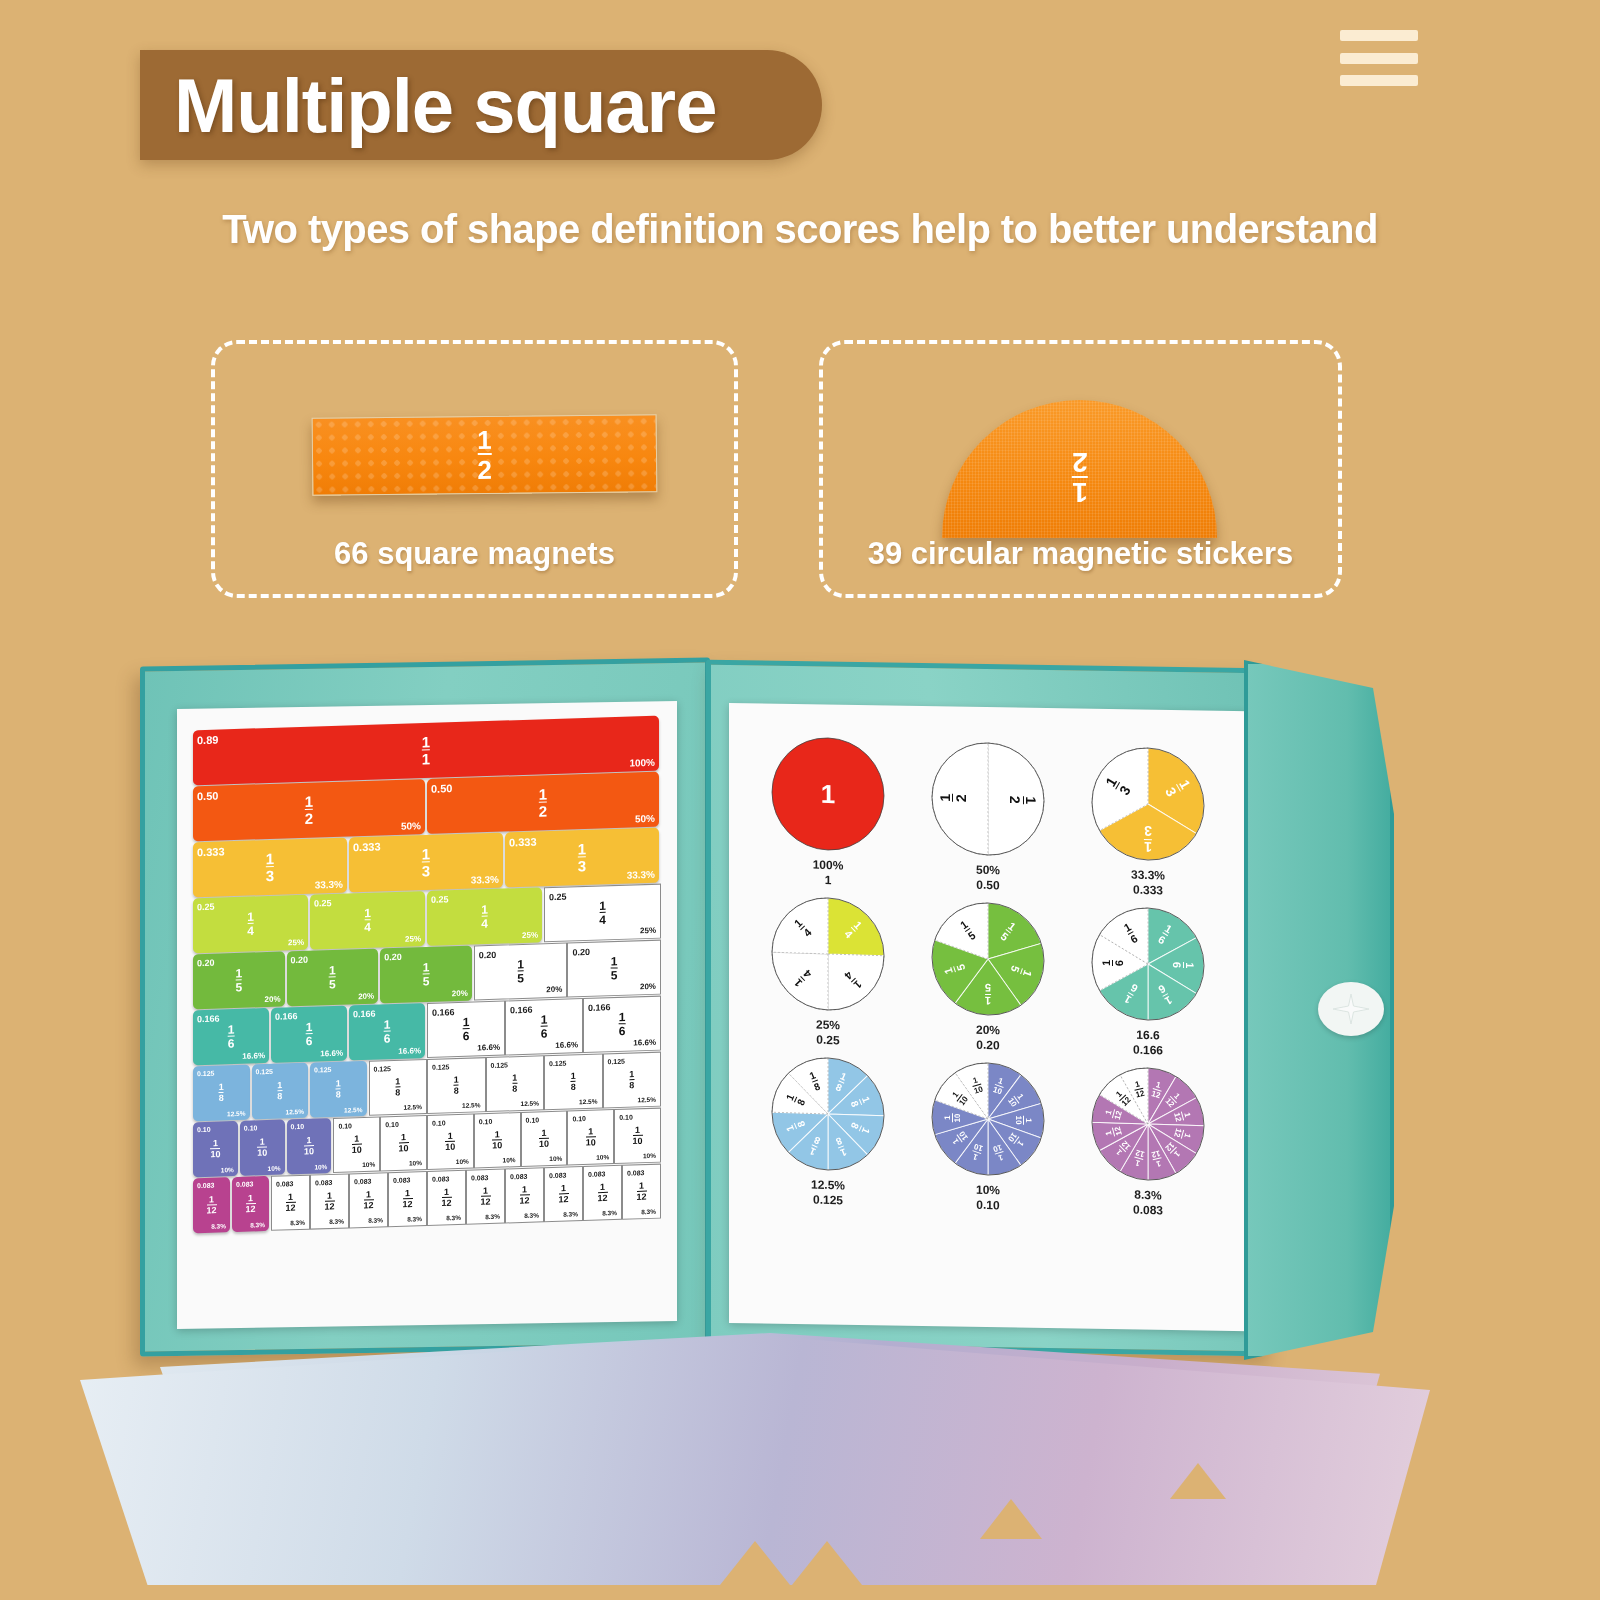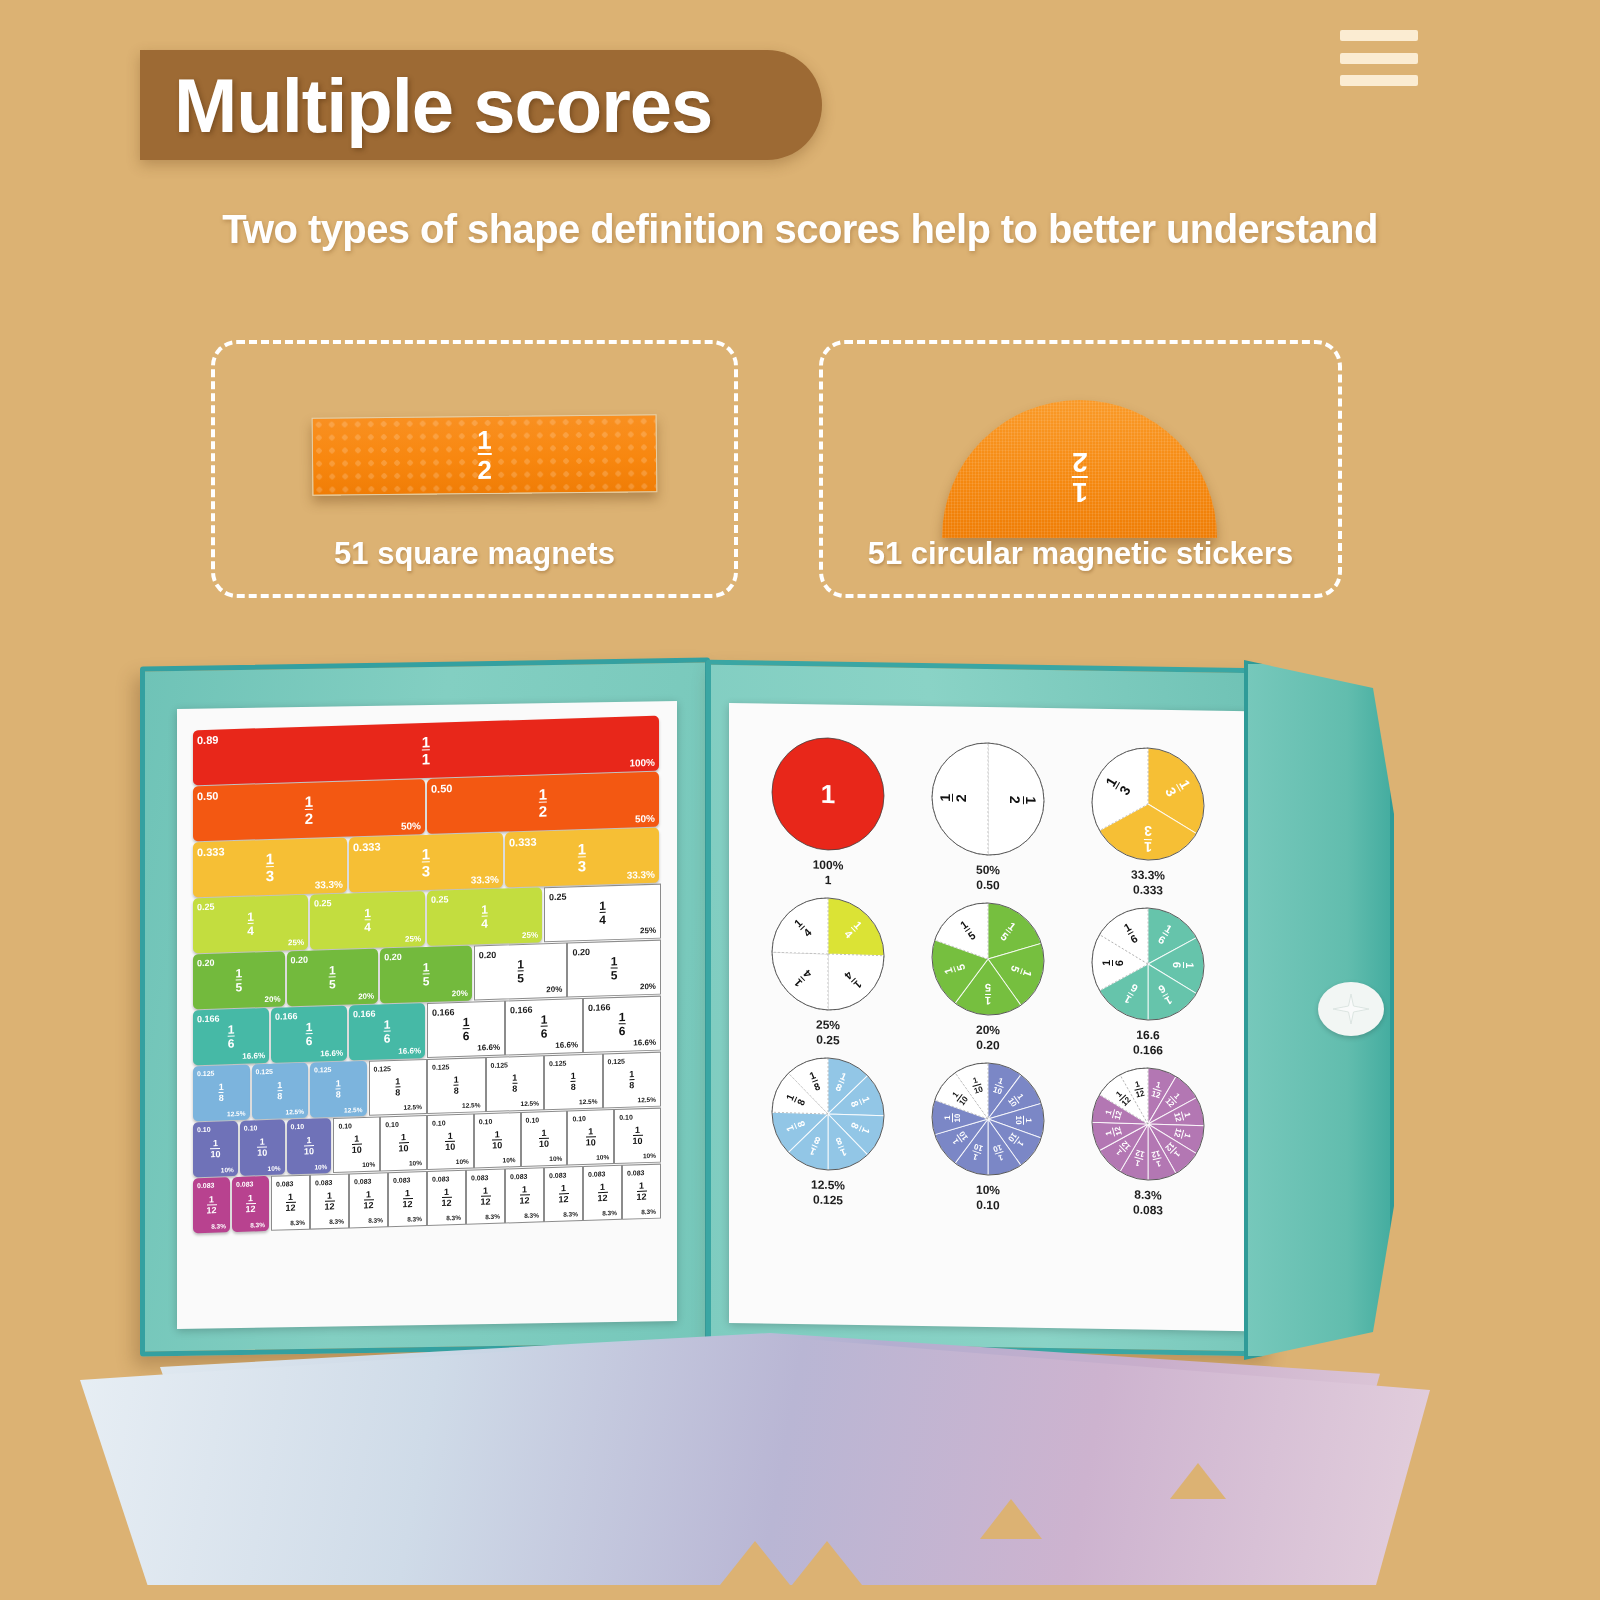--- a/index.html
+++ b/index.html
@@ -204,43 +204,43 @@
 </head>
 <body>
 
 <div id="hamburger">
   <i></i>
   <i></i>
   <i></i>
 </div>
 
 <div id="title-pill">
-  <span id="title-text">Multiple scores</span>
+  <span id="title-text">Multiple square</span>
 </div>
 
 <div id="subtitle">Two types of shape definition scores help to better understand</div>
 
 <div class="card" id="card-left">
   <div id="magnet-bar">
     <span class="frac" id="magnet-frac">
       <span class="num">1</span>
       <span class="den">2</span>
     </span>
   </div>
-  <div class="card-label">51 square magnets</div>
+  <div class="card-label">66 square magnets</div>
 </div>
 
 <div class="card" id="card-right">
   <div id="sticker-half">
     <span class="frac" id="sticker-frac">
       <span class="num">1</span>
       <span class="den">2</span>
     </span>
   </div>
-  <div class="card-label">51 circular magnetic stickers</div>
+  <div class="card-label">39 circular magnetic stickers</div>
 </div>
 
 <div id="book">
 
   <div id="cover-left">
     <div id="page-left">
       <div id="bars">
           <div class="bar-row">
             <div class="tile" style="background: rgb(232, 39, 26);">
               <span class="dec" style="font-size: 11px;">0.89</span>

